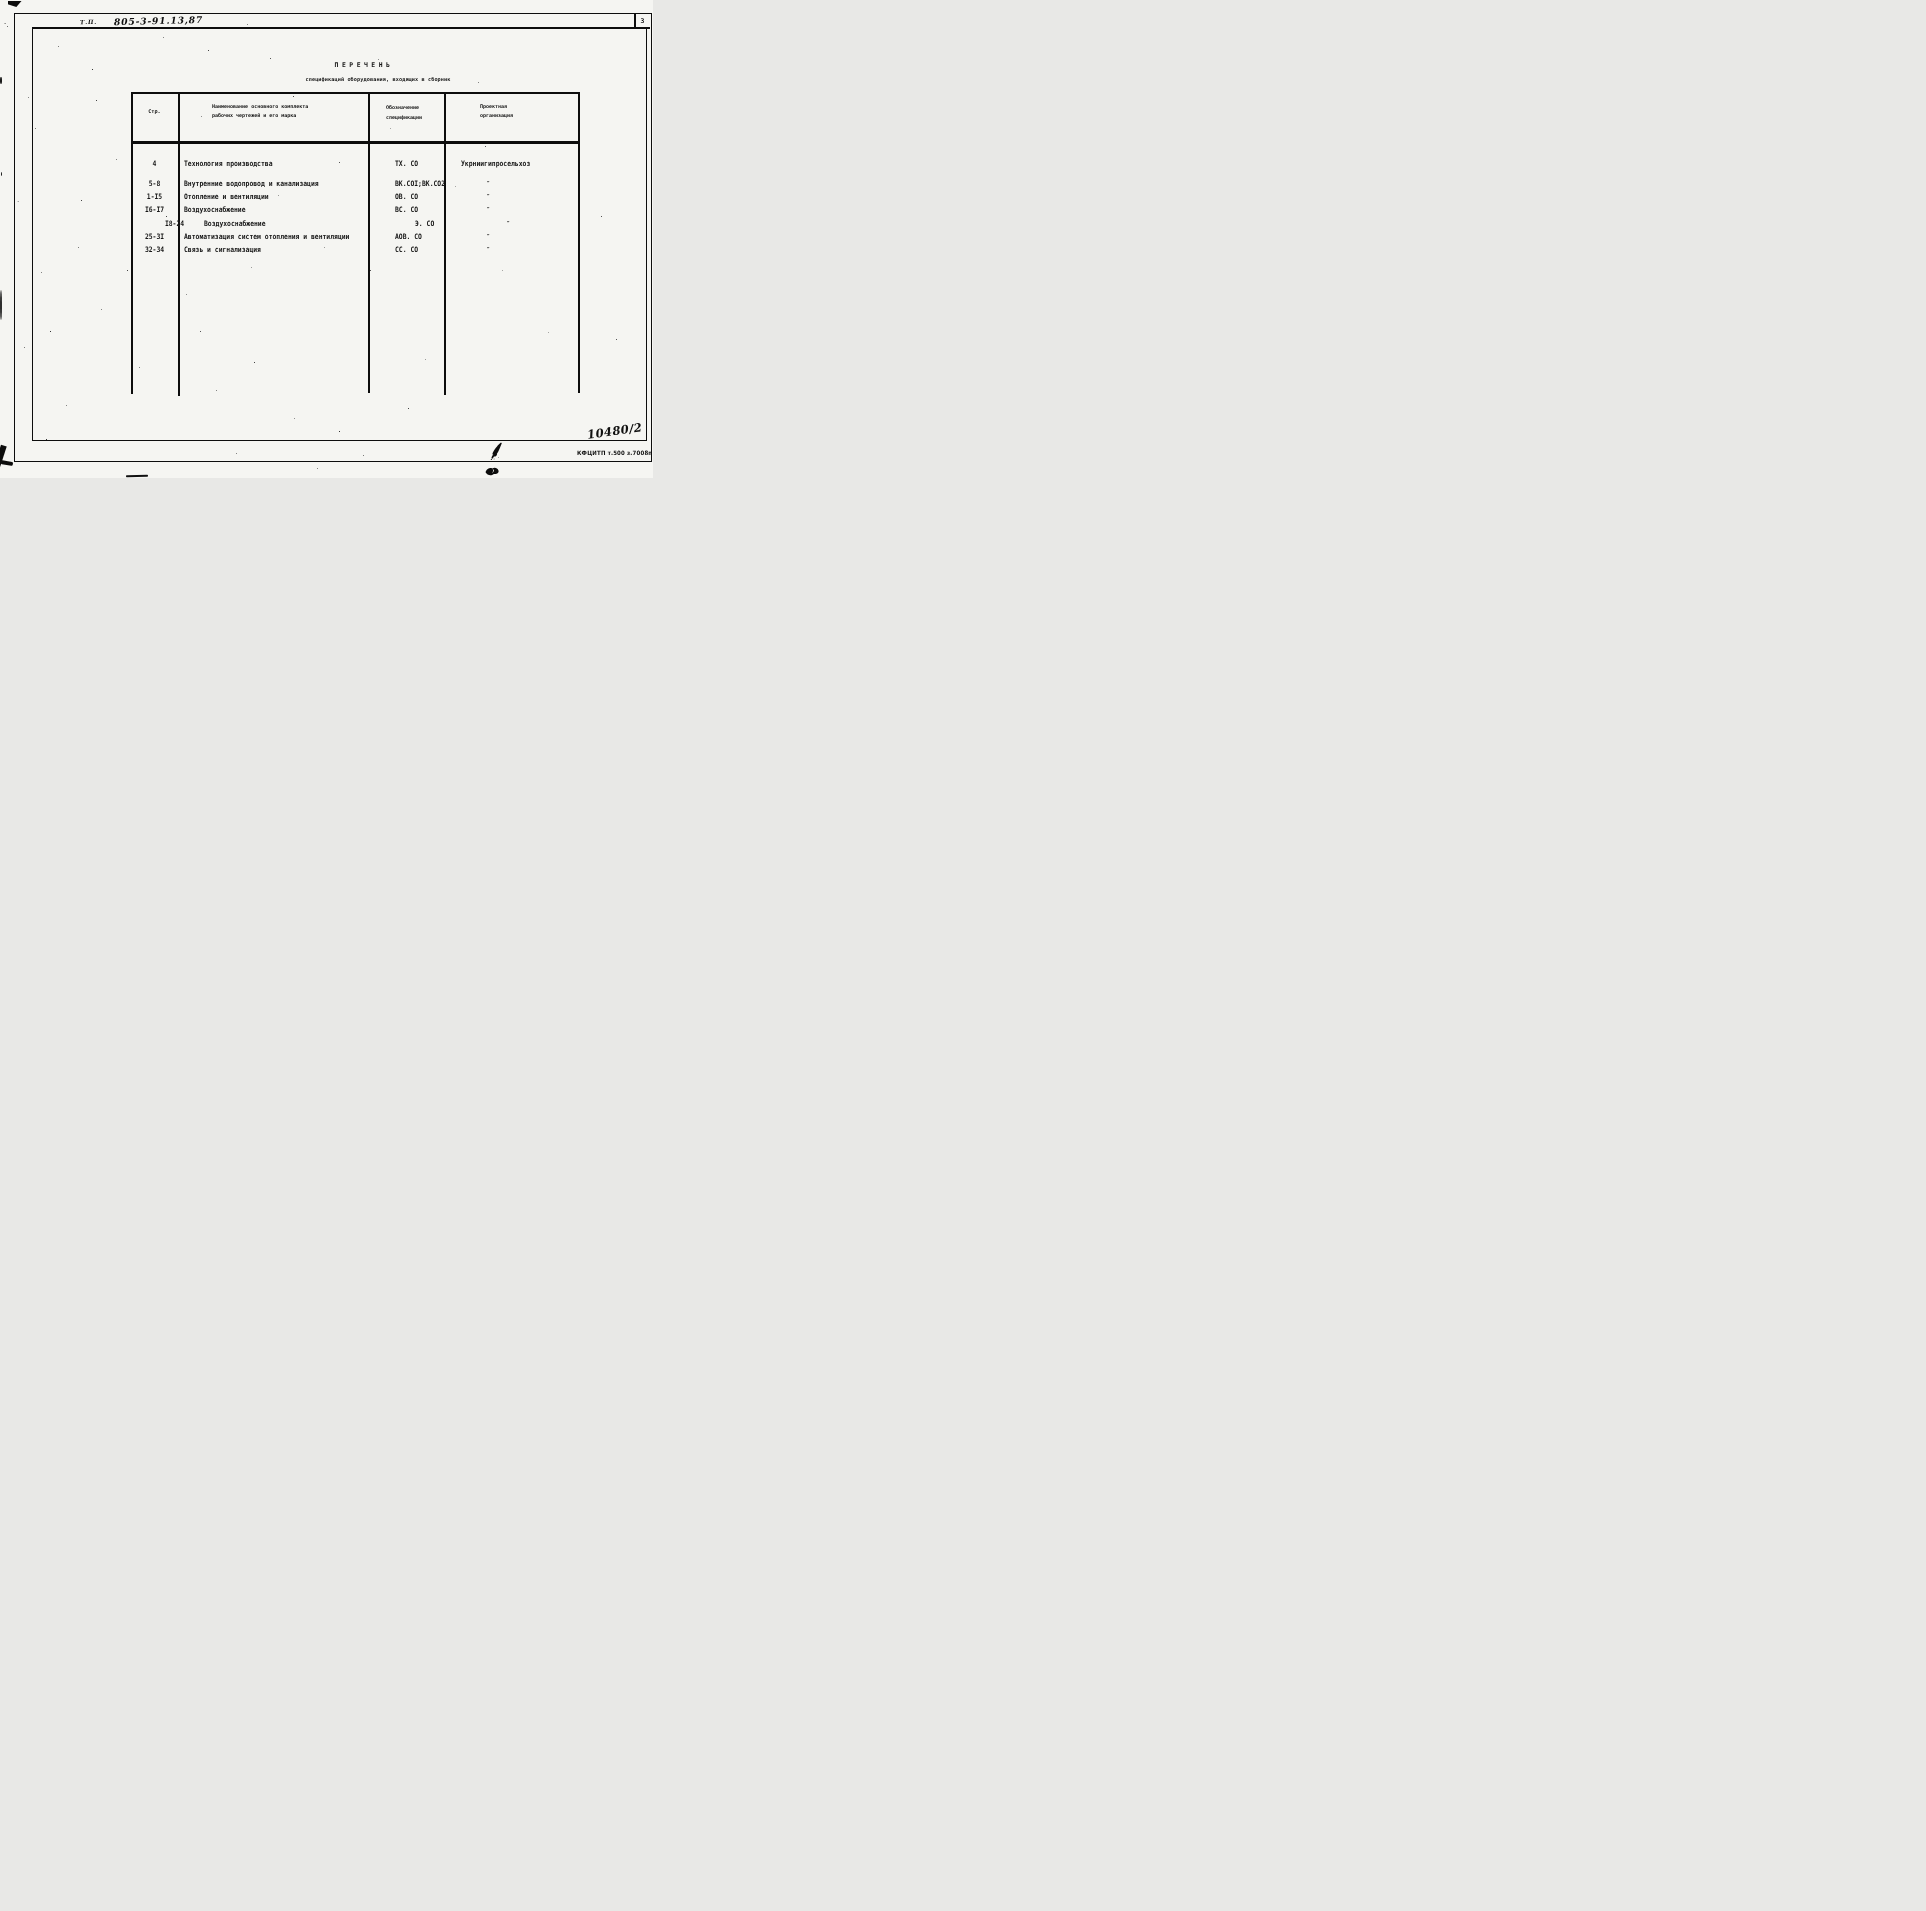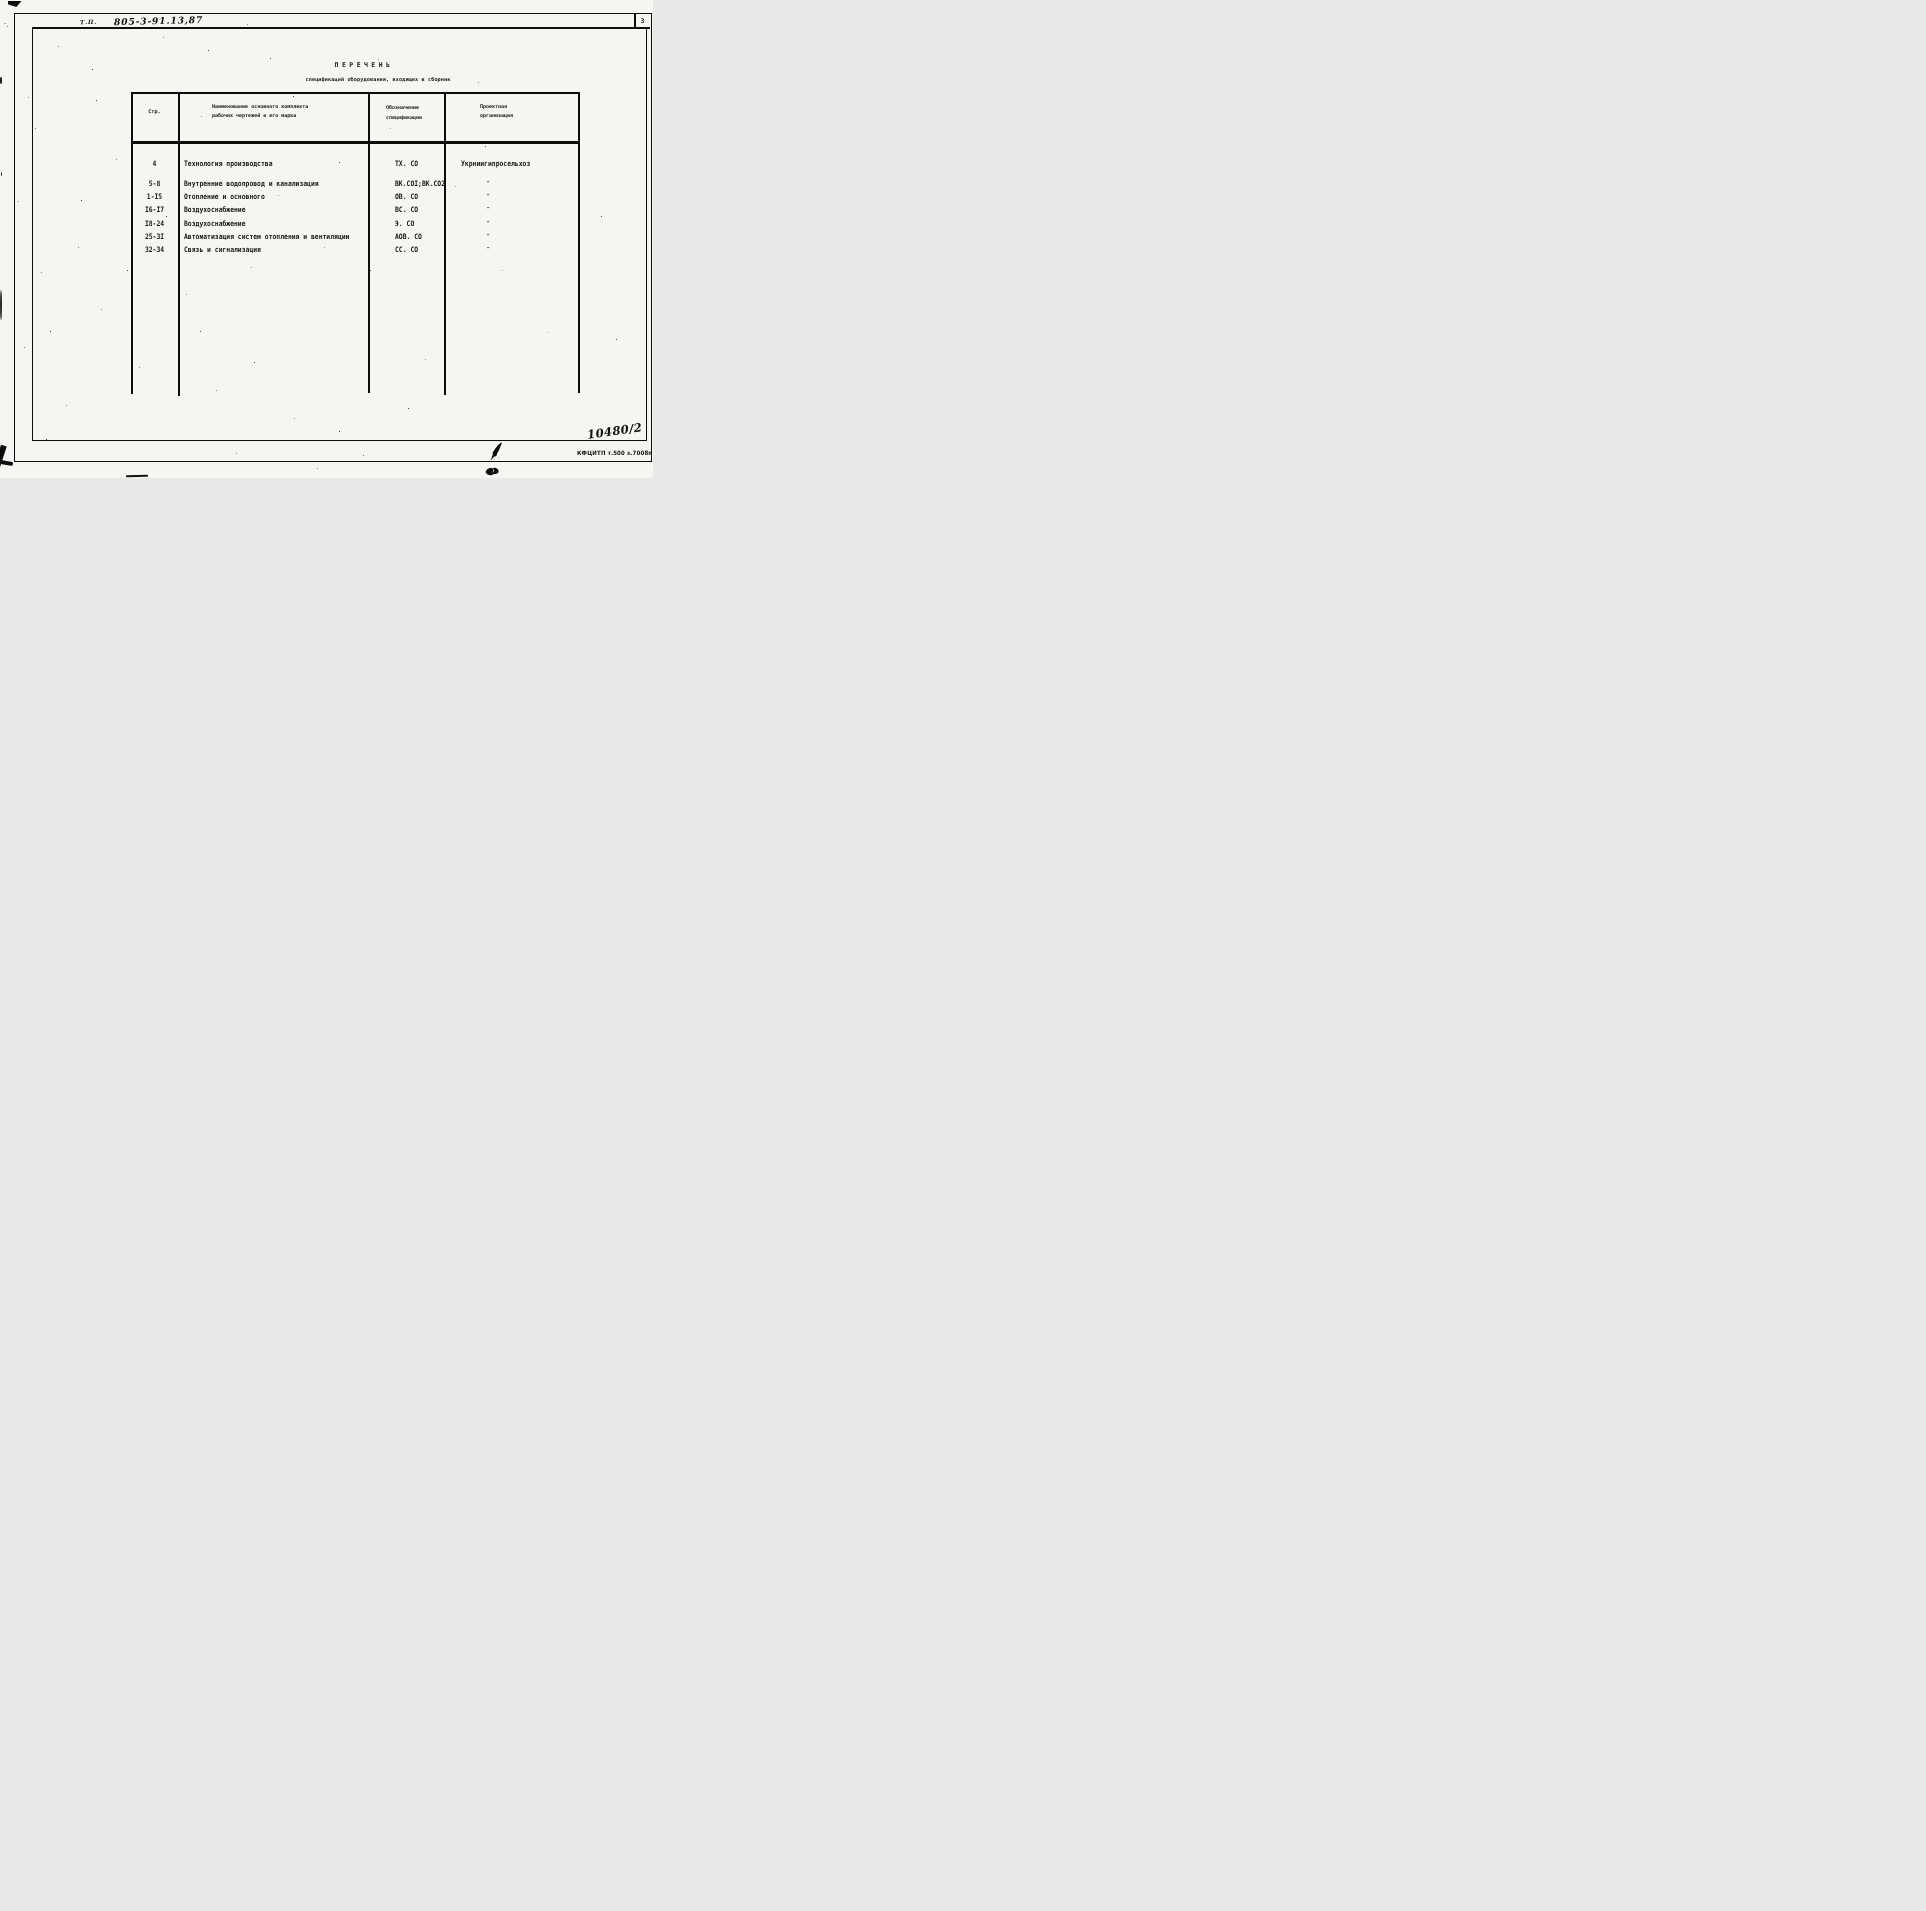--- a/index.html
+++ b/index.html
@@ -149,31 +149,31 @@
         <div class="cell typed tall c-org">Укрниигипросельхоз</div>
       </div>
       <div class="row" style="top: 180px;">
         <div class="cell typed tall c-pages">5-8</div>
         <div class="cell typed tall c-name">Внутренние водопровод и канализация</div>
         <div class="cell typed tall c-code">ВК.СОI;ВК.СО2</div>
         <div class="cell typed tall c-org ditto">″</div>
       </div>
       <div class="row" style="top: 193px;">
         <div class="cell typed tall c-pages">1-I5</div>
-        <div class="cell typed tall c-name">Отопление и основного</div>
+        <div class="cell typed tall c-name">Отопление и вентиляции</div>
         <div class="cell typed tall c-code">ОВ. СО</div>
         <div class="cell typed tall c-org ditto">″</div>
       </div>
       <div class="row" style="top: 206px;">
         <div class="cell typed tall c-pages">I6-I7</div>
         <div class="cell typed tall c-name">Воздухоснабжение</div>
         <div class="cell typed tall c-code">ВС. СО</div>
         <div class="cell typed tall c-org ditto">″</div>
       </div>
-      <div class="row" style="top: 220px;">
+      <div class="row" style="top: 220px; margin-left: 20px;">
         <div class="cell typed tall c-pages">I8-24</div>
         <div class="cell typed tall c-name">Воздухоснабжение</div>
         <div class="cell typed tall c-code">Э. СО</div>
         <div class="cell typed tall c-org ditto">″</div>
       </div>
       <div class="row" style="top: 233px;">
         <div class="cell typed tall c-pages">25-3I</div>
         <div class="cell typed tall c-name">Автоматизация систем отопления и вентиляции</div>
         <div class="cell typed tall c-code">АОВ. СО</div>
         <div class="cell typed tall c-org ditto">″</div>

